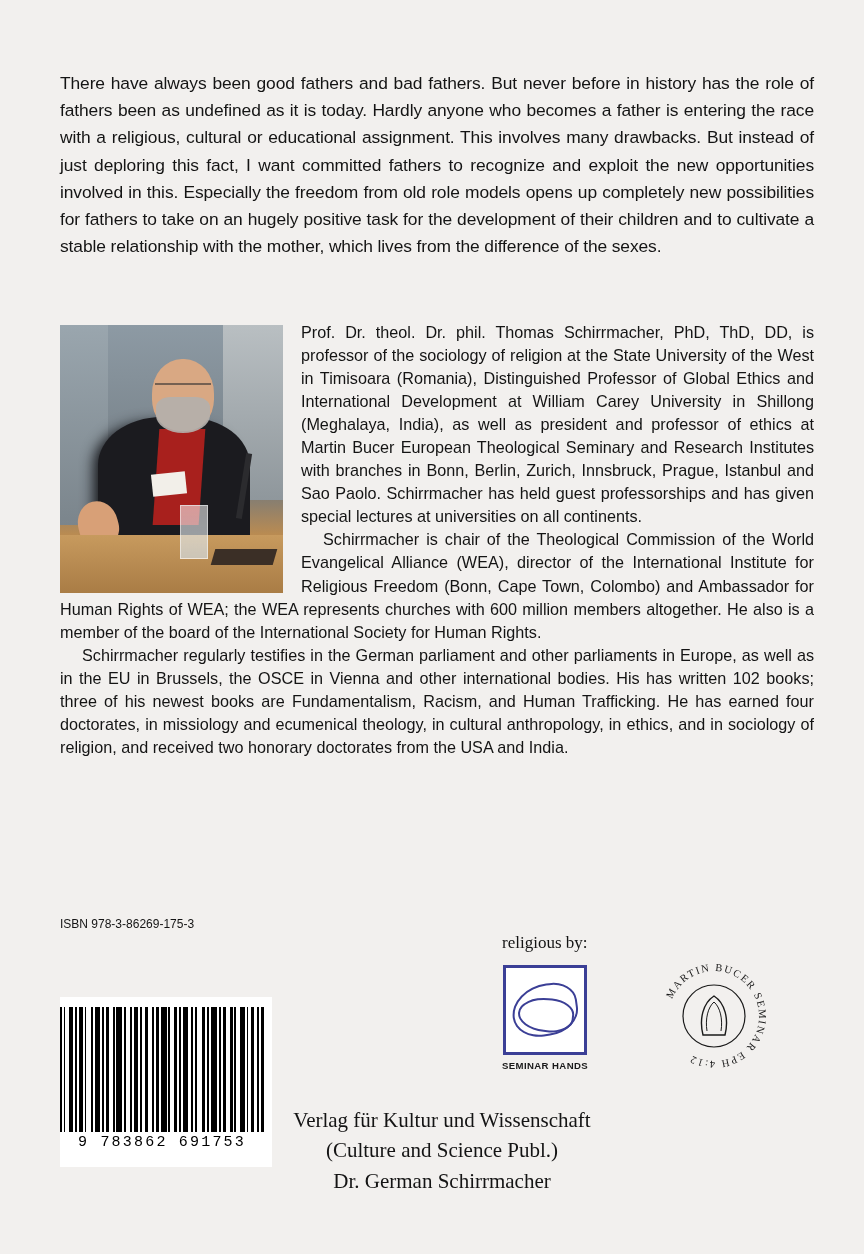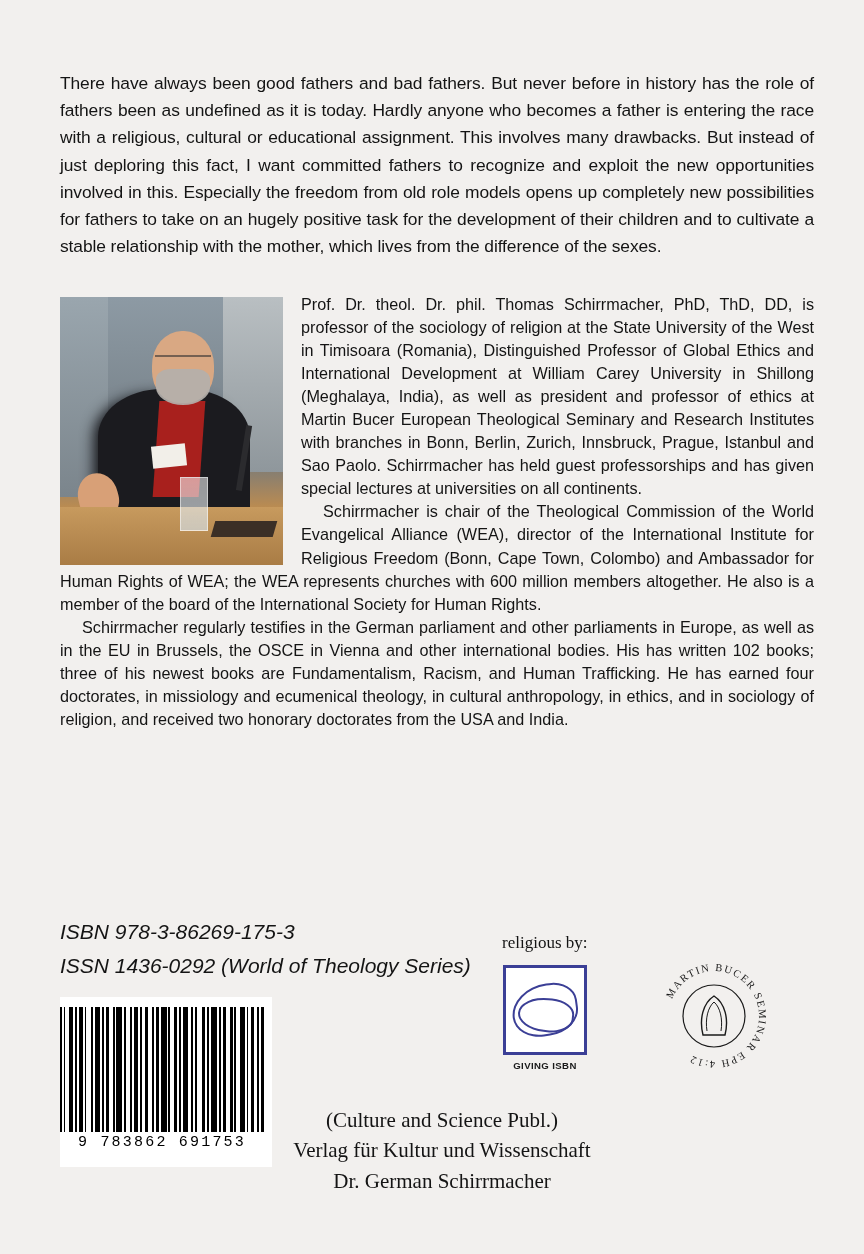--- a/index.html
+++ b/index.html
@@ -29,21 +29,21 @@
     text-align: justify;
     text-justify: inter-word;
     letter-spacing: -0.1px;
     width: 754px;
     margin-top: 14px;
     color: #141414;
   }
 
   
   .bio-wrap {
-    margin-top: 32px;
+    margin-top: 60px;
     width: 754px;
     position: relative;
   }
   .portrait {
     float: left;
     width: 223px;
     height: 268px;
     margin: 4px 18px 4px 0;
     background: #6d6a64;
     position: relative;
@@ -131,24 +131,23 @@
   .bio-text p.indent { text-indent: 22px; }
 
   
   .footer {
     position: absolute;
     left: 60px;
     right: 40px;
     top: 915px;
   }
   .isbn-block {
-    font-size: 21px;
+    font-size: 12px;
     line-height: 1.62;
     color: #141414;
-    font-style: italic;
   }
   .sponsor-label {
     position: absolute;
     left: 442px;
     top: 18px;
     font-size: 17px;
     color: #141414;
     font-family: "Liberation Serif", serif;
   }
 
@@ -271,21 +270,20 @@
       <p>Prof. Dr. theol. Dr. phil. Thomas Schirrmacher, PhD, ThD, DD, is professor of the sociology of religion at the State University of the West in Timisoara (Romania), Distinguished Professor of Global Ethics and International Development at William Carey University in Shillong (Meghalaya, India), as well as president and professor of ethics at Martin Bucer European Theological Seminary and Research Institutes with branches in Bonn, Berlin, Zurich, Innsbruck, Prague, Istanbul and Sao Paolo. Schirrmacher has held guest professorships and has given special lectures at universities on all continents.</p>
       <p class="indent">Schirrmacher is chair of the Theological Commission of the World Evangelical Alliance (WEA), director of the International Institute for Religious Freedom (Bonn, Cape Town, Colombo) and Ambassador for Human Rights of WEA; the WEA represents churches with 600 million members altogether. He also is a member of the board of the International Society for Human Rights.</p>
       <p class="indent">Schirrmacher regularly testifies in the German parliament and other parliaments in Europe, as well as in the EU in Brussels, the OSCE in Vienna and other international bodies. His has written 102 books; three of his newest books are Fundamentalism, Racism, and Human Trafficking. He has earned four doctorates, in missiology and ecumenical theology, in cultural anthropology, in ethics, and in sociology of religion, and received two honorary doctorates from the USA and India.</p>
     </div>
   </div>
 
   <div class="footer">
 
     <div class="isbn-block">
       <div>ISBN 978-3-86269-175-3</div>
-      <div>ISSN 1436-0292 (World of Theology Series)</div>
     </div>
 
     <div class="sponsor-label">religious by:</div>
 
     <div class="barcode-box">
       <div class="bars">
         <i style="width:2px"></i>
           <i style="width:2px;background:transparent"></i>
           <i style="width:2px"></i>
         <i style="width:4px;background:transparent"></i>
@@ -362,37 +360,37 @@
           <i style="width:4px"></i>
       </div>
       <div class="barcode-digits">9 783862 691753</div>
     </div>
 
     <div class="logo-gh">
       <div class="frame">
         <div class="hands"></div>
         <div class="hands2"></div>
       </div>
-      <div class="caption">GIVING ISBN</div>
+      <div class="caption">SEMINAR HANDS</div>
     </div>
 
     <div class="logo-mbs">
       <svg width="118" height="118" viewBox="0 0 118 118">
         <defs>
           <path id="ringpath" d="M59,59 m-45,0 a45,45 0 1,1 90,0 a45,45 0 1,1 -90,0"></path>
         </defs>
         <circle cx="59" cy="59" r="31" fill="none" stroke="#1a1a1a" stroke-width="1.2"></circle>
         <path d="M48,78 C44,62 48,46 59,39 C70,46 74,62 70,78 Z" fill="none" stroke="#1a1a1a" stroke-width="1.4"></path>
         <path d="M52,74 C50,62 53,50 59,45 C65,50 68,62 66,74" fill="none" stroke="#1a1a1a" stroke-width="1"></path>
         <text font-family="Liberation Serif, serif" font-size="10.5" fill="#1a1a1a" letter-spacing="1.6">
           <textPath href="#ringpath" startOffset="6%">MARTIN BUCER SEMINAR EPH 4:12</textPath>
         </text>
       </svg>
     </div>
 
     <div class="publisher">
+      <div>Verlag für Kultur und Wissenschaft</div>
       <div>(Culture and Science Publ.)</div>
-      <div>Verlag für Kultur und Wissenschaft</div>
       <div>Dr. German Schirrmacher</div>
     </div>
 
   </div>
 </div>
 
 </body></html>

